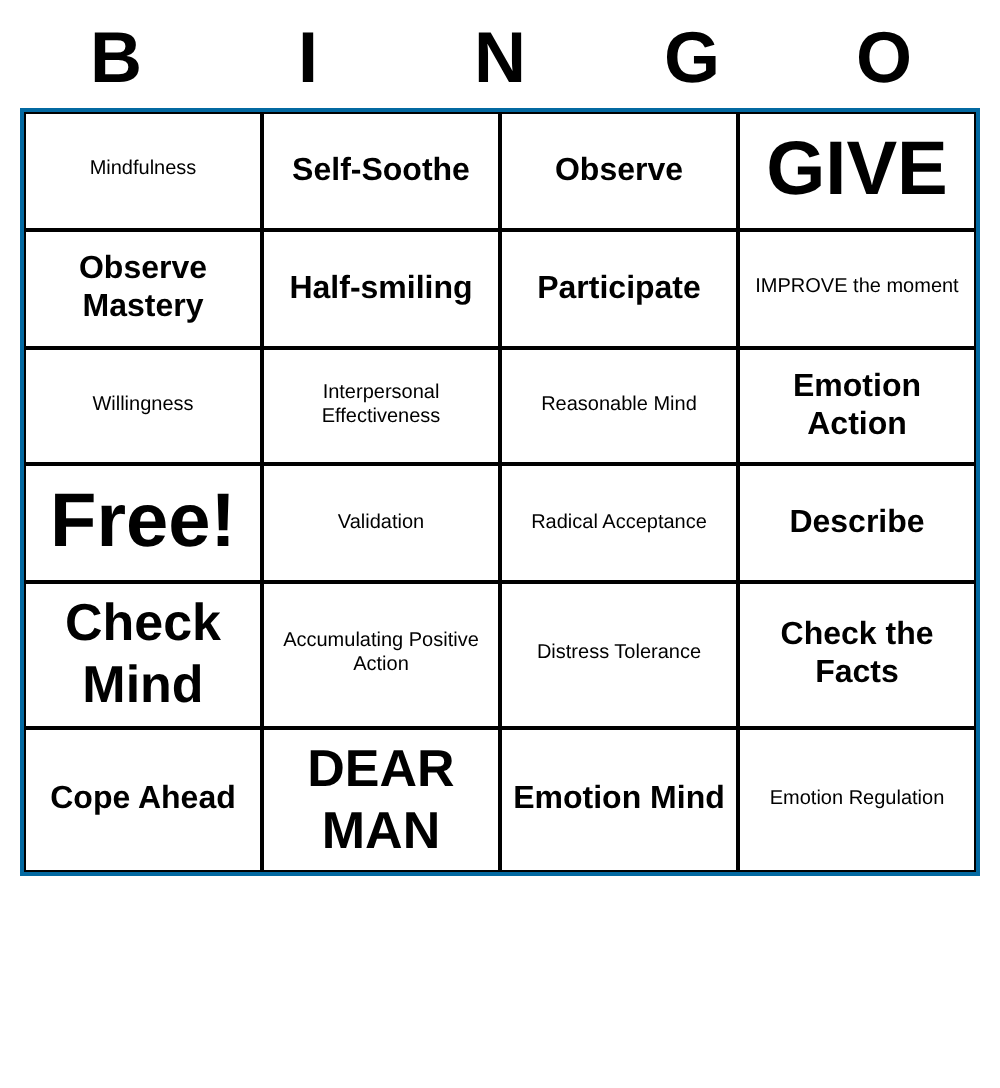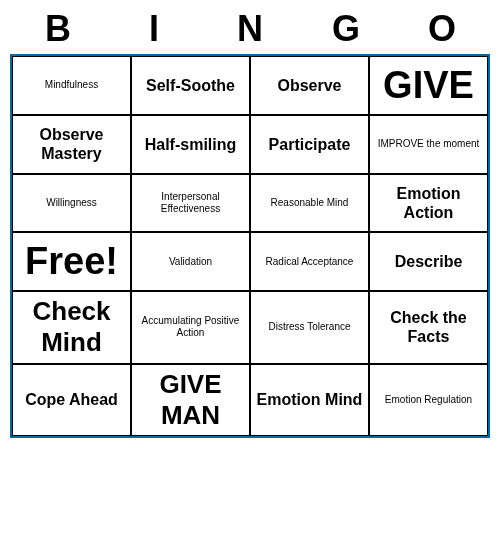--- a/index.html
+++ b/index.html
@@ -136,21 +136,21 @@
     <div class="cell">
       <span class="cell-text small">Distress Tolerance</span>
     </div>
     <div class="cell">
       <span class="cell-text medium">Check the Facts</span>
     </div>
     <div class="cell">
       <span class="cell-text large">Cope Ahead</span>
     </div>
     <div class="cell">
-      <span class="cell-text xlarge">GIVE MAN</span>
+      <span class="cell-text xlarge">DEAR MAN</span>
     </div>
     <div class="cell">
       <span class="cell-text medium">Emotion Mind</span>
     </div>
     <div class="cell">
       <span class="cell-text small">Emotion Regulation</span>
     </div>
   </div>
 
 </body></html>

